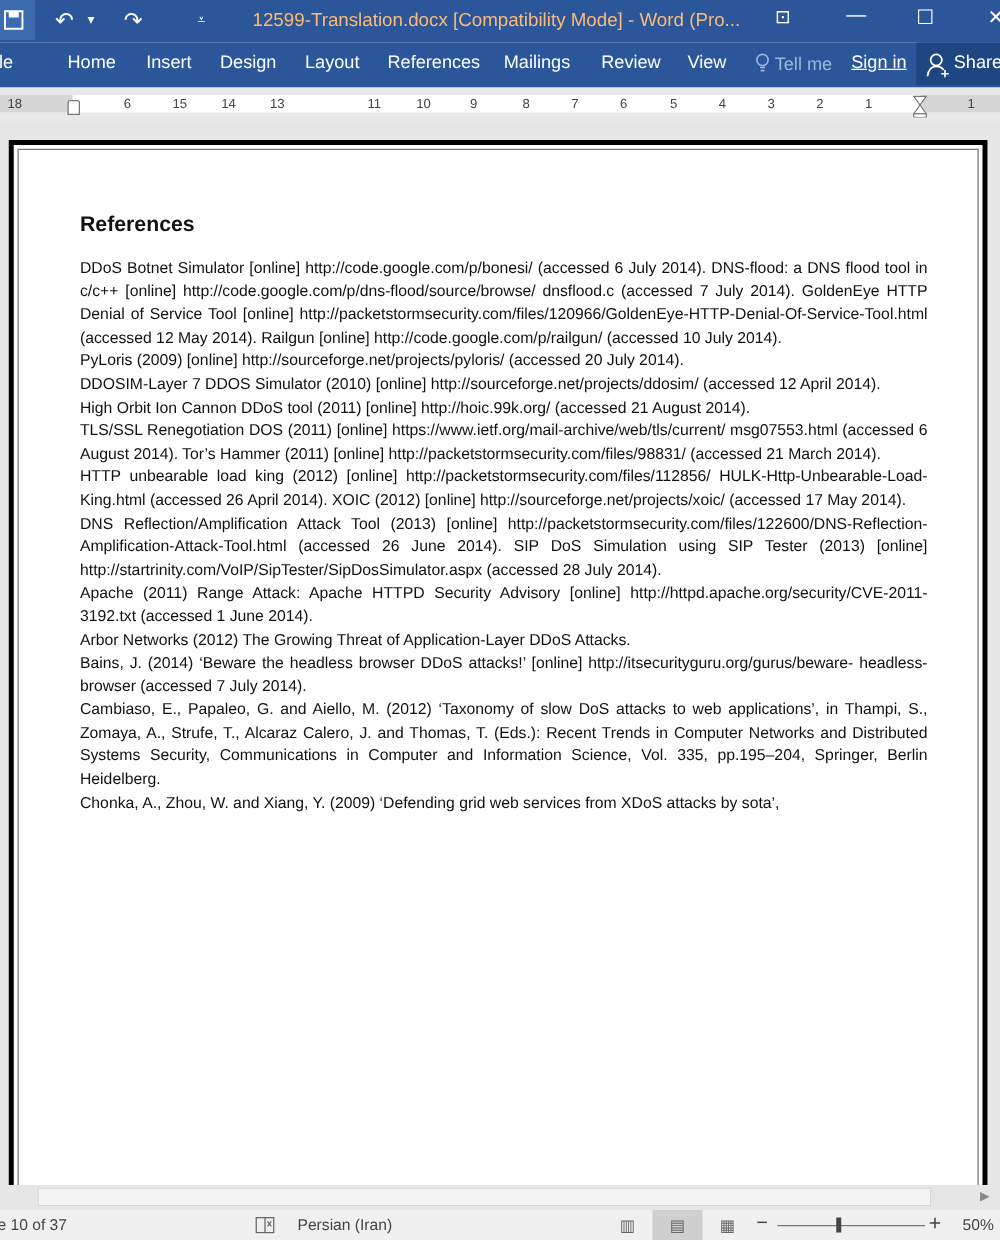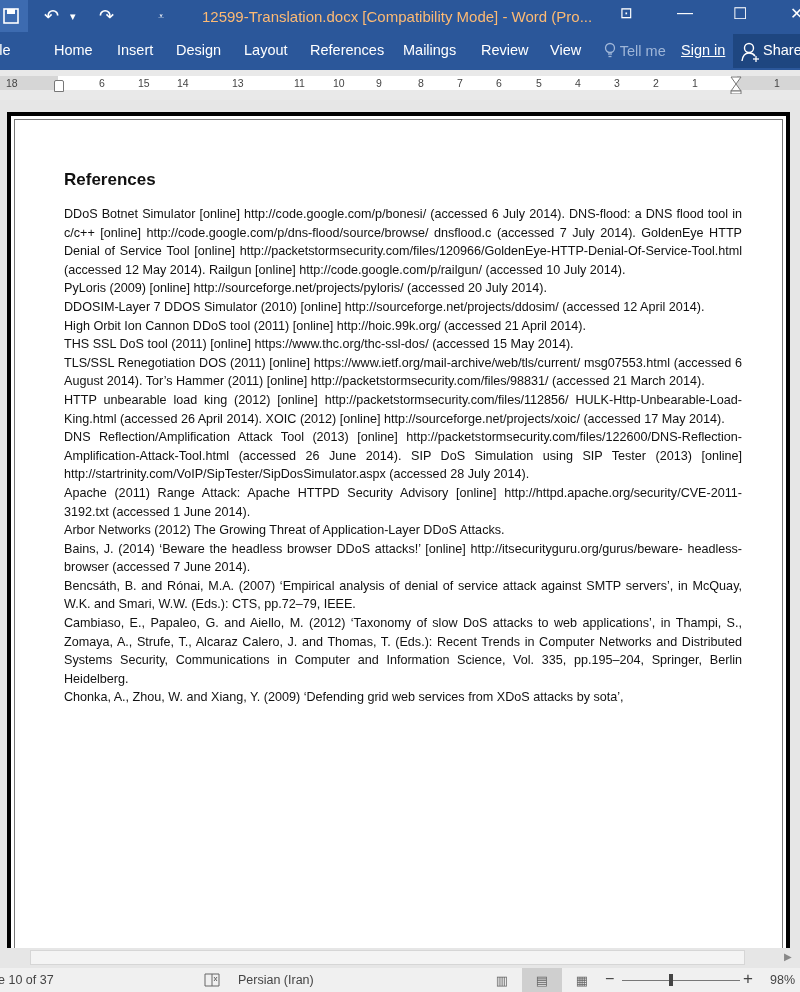--- a/index.html
+++ b/index.html
@@ -102,21 +102,21 @@
 
 <div class="ruler">
   <div class="ruler-strip"></div>
   <div class="ruler-gray-l"></div>
   <div class="ruler-gray-r"></div>
   <div class="ruler-nums">
     <span class="rnum" style="left:6px;">18</span>
     <span class="rnum" style="left:99px;">6</span>
     <span class="rnum" style="left:138px;">15</span>
     <span class="rnum" style="left:177px;">14</span>
-    <span class="rnum" style="left:216px;margin-left:16px;">13</span>
+    <span class="rnum" style="left:216px;">13</span>
     <span class="rnum" style="left:255px;margin-top:28px;">12</span>
     <span class="rnum" style="left:294px;">11</span>
     <span class="rnum" style="left:333px;">10</span>
     <span class="rnum" style="left:376px;">9</span>
     <span class="rnum" style="left:418px;">8</span>
     <span class="rnum" style="left:457px;">7</span>
     <span class="rnum" style="left:496px;">6</span>
     <span class="rnum" style="left:536px;">5</span>
     <span class="rnum" style="left:575px;">4</span>
     <span class="rnum" style="left:614px;">3</span>
@@ -134,29 +134,27 @@
 
 <div class="docarea">
   <div class="page">
     <div class="page-inner"></div>
     <div class="content">
       <div class="heading">References</div>
       <div id="refs">
           <div class="ref">DDoS Botnet Simulator [online] http://code.google.com/p/bonesi/ (accessed 6 July 2014). DNS-flood: a DNS flood tool in c/c++ [online] http://code.google.com/p/dns-flood/source/browse/ dnsflood.c (accessed 7 July 2014). GoldenEye HTTP Denial of Service Tool [online] http://packetstormsecurity.com/files/120966/GoldenEye-HTTP-Denial-Of-Service-Tool.html (accessed 12 May 2014). Railgun [online] http://code.google.com/p/railgun/ (accessed 10 July 2014).</div>
           <div class="ref">PyLoris (2009) [online] http://sourceforge.net/projects/pyloris/ (accessed 20 July 2014).</div>
           <div class="ref"> DDOSIM-Layer 7 DDOS Simulator (2010) [online] http://sourceforge.net/projects/ddosim/ (accessed 12 April 2014).</div>
-          <div class="ref"> High Orbit Ion Cannon DDoS tool (2011) [online] http://hoic.99k.org/ (accessed 21 April 2014).</div>
-          <div class="ref"> THS SSL DoS tool (2011) [online] https://www.thc.org/thc-ssl-dos/ (accessed 15 May 2014).</div>
+          <div class="ref"> High Orbit Ion Cannon DDoS tool (2011) [online] http://hoic.99k.org/ (accessed 21 August 2014).</div>
           <div class="ref"> TLS/SSL Renegotiation DOS (2011) [online] https://www.ietf.org/mail-archive/web/tls/current/ msg07553.html (accessed 6 August 2014). Tor’s Hammer (2011) [online] http://packetstormsecurity.com/files/98831/ (accessed 21 March 2014).</div>
           <div class="ref"> HTTP unbearable load king (2012) [online] http://packetstormsecurity.com/files/112856/ HULK-Http-Unbearable-Load-King.html (accessed 26 April 2014). XOIC (2012) [online] http://sourceforge.net/projects/xoic/ (accessed 17 May 2014).</div>
           <div class="ref"> DNS Reflection/Amplification Attack Tool (2013) [online] http://packetstormsecurity.com/files/122600/DNS-Reflection-Amplification-Attack-Tool.html (accessed 26 June 2014). SIP DoS Simulation using SIP Tester (2013) [online] http://startrinity.com/VoIP/SipTester/SipDosSimulator.aspx (accessed 28 July 2014).</div>
           <div class="ref">Apache (2011) Range Attack: Apache HTTPD Security Advisory [online] http://httpd.apache.org/security/CVE-2011-3192.txt (accessed 1 June 2014).</div>
           <div class="ref">Arbor Networks (2012) The Growing Threat of Application-Layer DDoS Attacks.</div>
-          <div class="ref"> Bains, J. (2014) ‘Beware the headless browser DDoS attacks!’ [online] http://itsecurityguru.org/gurus/beware- headless-browser (accessed 7 June 2014).</div>
-          <div class="ref">Bencsáth, B. and Rónai, M.A. (2007) ‘Empirical analysis of denial of service attack against SMTP servers’, in McQuay, W.K. and Smari, W.W. (Eds.): CTS, pp.72–79, IEEE.</div>
+          <div class="ref"> Bains, J. (2014) ‘Beware the headless browser DDoS attacks!’ [online] http://itsecurityguru.org/gurus/beware- headless-browser (accessed 7 July 2014).</div>
           <div class="ref">Cambiaso, E., Papaleo, G. and Aiello, M. (2012) ‘Taxonomy of slow DoS attacks to web applications’, in Thampi, S., Zomaya, A., Strufe, T., Alcaraz Calero, J. and Thomas, T. (Eds.): Recent Trends in Computer Networks and Distributed Systems Security, Communications in Computer and Information Science, Vol. 335, pp.195–204, Springer, Berlin Heidelberg.</div>
           <div class="ref"> Chonka, A., Zhou, W. and Xiang, Y. (2009) ‘Defending grid web services from XDoS attacks by sota’,</div>
         </div>
     </div>
   </div>
 </div>
 
 <div class="hscroll">
   <div class="hscroll-track"></div>
   <span class="hscroll-arrow">▶</span>
@@ -173,14 +171,14 @@
       </svg>
   </span>
   <span class="st" style="left:238px;">Persian (Iran)</span>
   <span class="view-btn" style="left:482px;">▥</span>
   <span class="view-btn view-active" style="left:522px;">▤</span>
   <span class="view-btn" style="left:562px;">▦</span>
   <span class="st" style="left:605px; font-size:16px; top:2px;">−</span>
   <div class="zoom-line"></div>
   <div class="zoom-thumb"></div>
   <span class="st" style="left:743px; font-size:17px; top:1px;">+</span>
-  <span class="st" style="left:770px;">98%</span>
+  <span class="st" style="left:770px;">50%</span>
 </div>
 
 </body></html>

